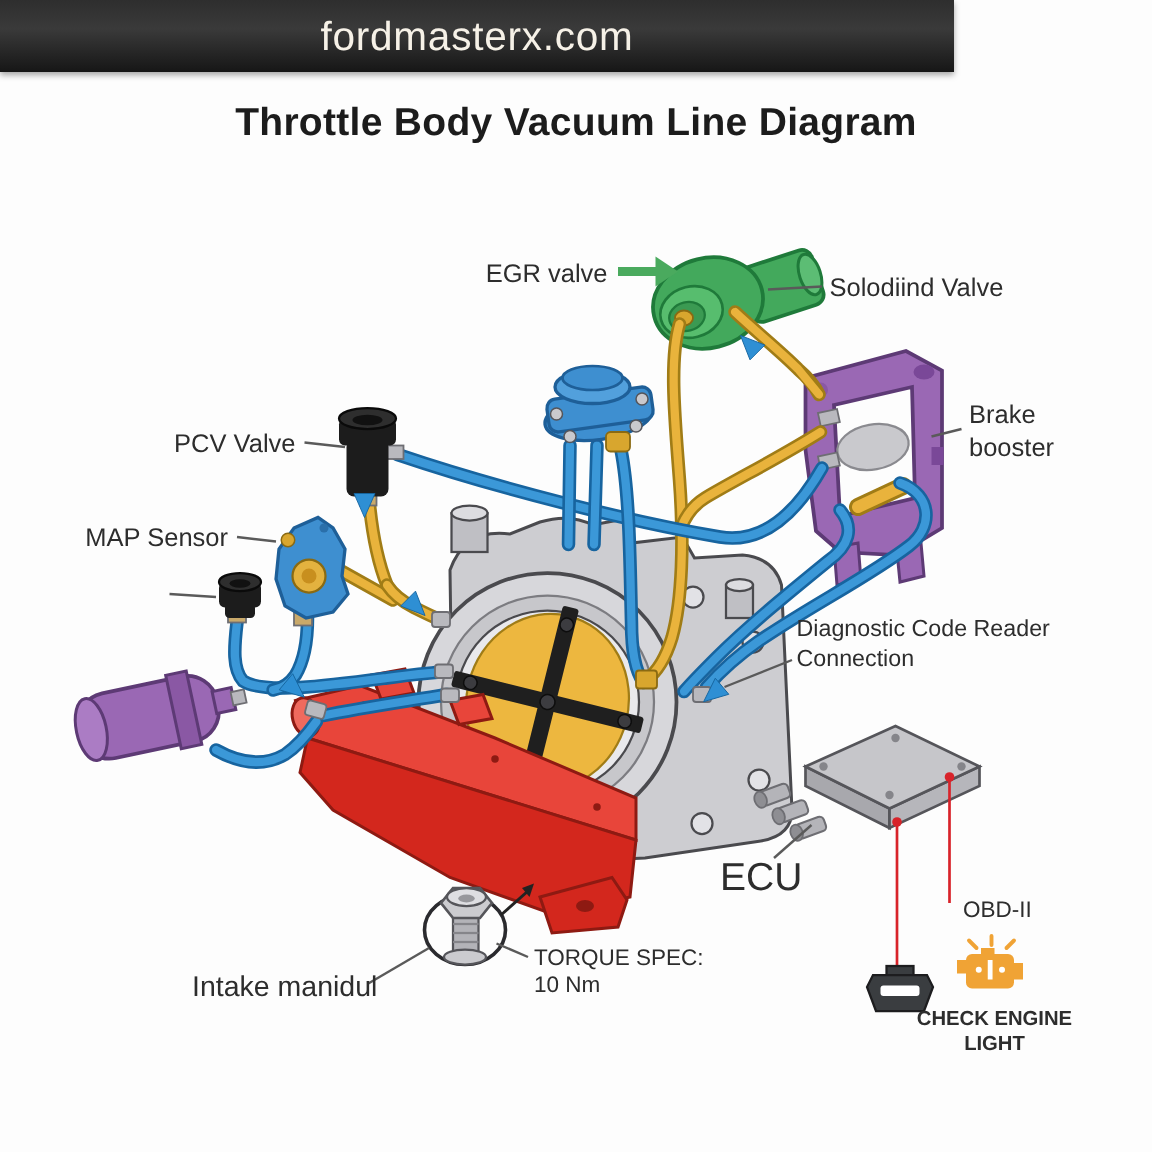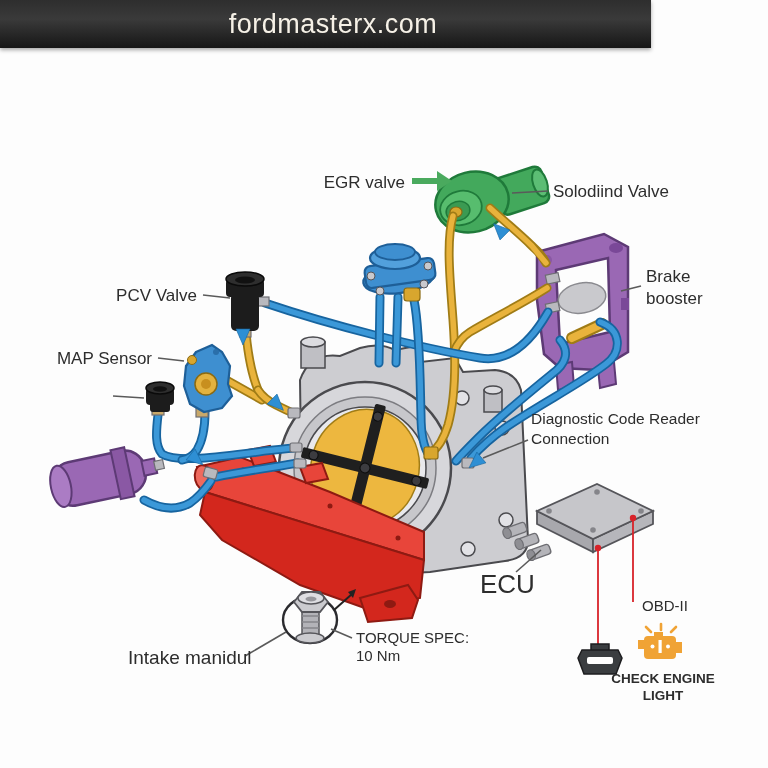--- a/index.html
+++ b/index.html
@@ -1,21 +1,21 @@
 <!DOCTYPE html>
 <html><head>
 <meta charset="utf-8">
 <style>
   html,body{margin:0;padding:0;background:#e8e8e8;}
   .screen{position:relative;width:768px;height:768px;background:#fdfdfd;overflow:hidden;
           font-family:"Liberation Sans",sans-serif;}
   .header-bar{position:absolute;top:0;left:0;width:636px;height:48px;
     background:linear-gradient(180deg,#2e2e2e 0%,#3a3a3a 40%,#161616 100%);
     display:flex;align-items:center;justify-content:center;
-    box-shadow:0 2px 4px rgba(0,0,0,.35);padding-left:15px;}
+    box-shadow:0 2px 4px rgba(0,0,0,.35);}
   .header-bar .site{color:#f6f1e7;font-size:27px;letter-spacing:.5px;}
   .page-title{position:absolute;top:66px;left:0;width:768px;text-align:center;
     font-size:26px;font-weight:bold;color:#1c1c1c;letter-spacing:.2px;}
   svg{position:absolute;top:0;left:0;}
   svg text{font-family:"Liberation Sans",sans-serif;fill:#2d2d2d;}
   .lbl{font-size:17px;}
   .lbl-sm{font-size:15px;}
   .lbl-diag{font-size:15.5px;}
   .lbl-big{font-size:26px;}
   .lbl-intake{font-size:19px;}
@@ -313,14 +313,15 @@
     <text class="lbl-intake" x="128" y="664">Intake manidul</text>
     <text class="lbl-sm" x="356" y="643">TORQUE SPEC:</text>
     <text class="lbl-sm" x="356" y="661">10 Nm</text>
     <text class="lbl-cel" x="663" y="683" text-anchor="middle">CHECK ENGINE</text>
     <text class="lbl-cel" x="663" y="700" text-anchor="middle">LIGHT</text>
   </svg>
 
   <div class="header-bar">
     <span class="site">fordmasterx.com</span>
   </div>
+  <div class="page-title">Throttle Body Vacuum Line Diagram</div>
 
 </div>
 
 </body></html>

